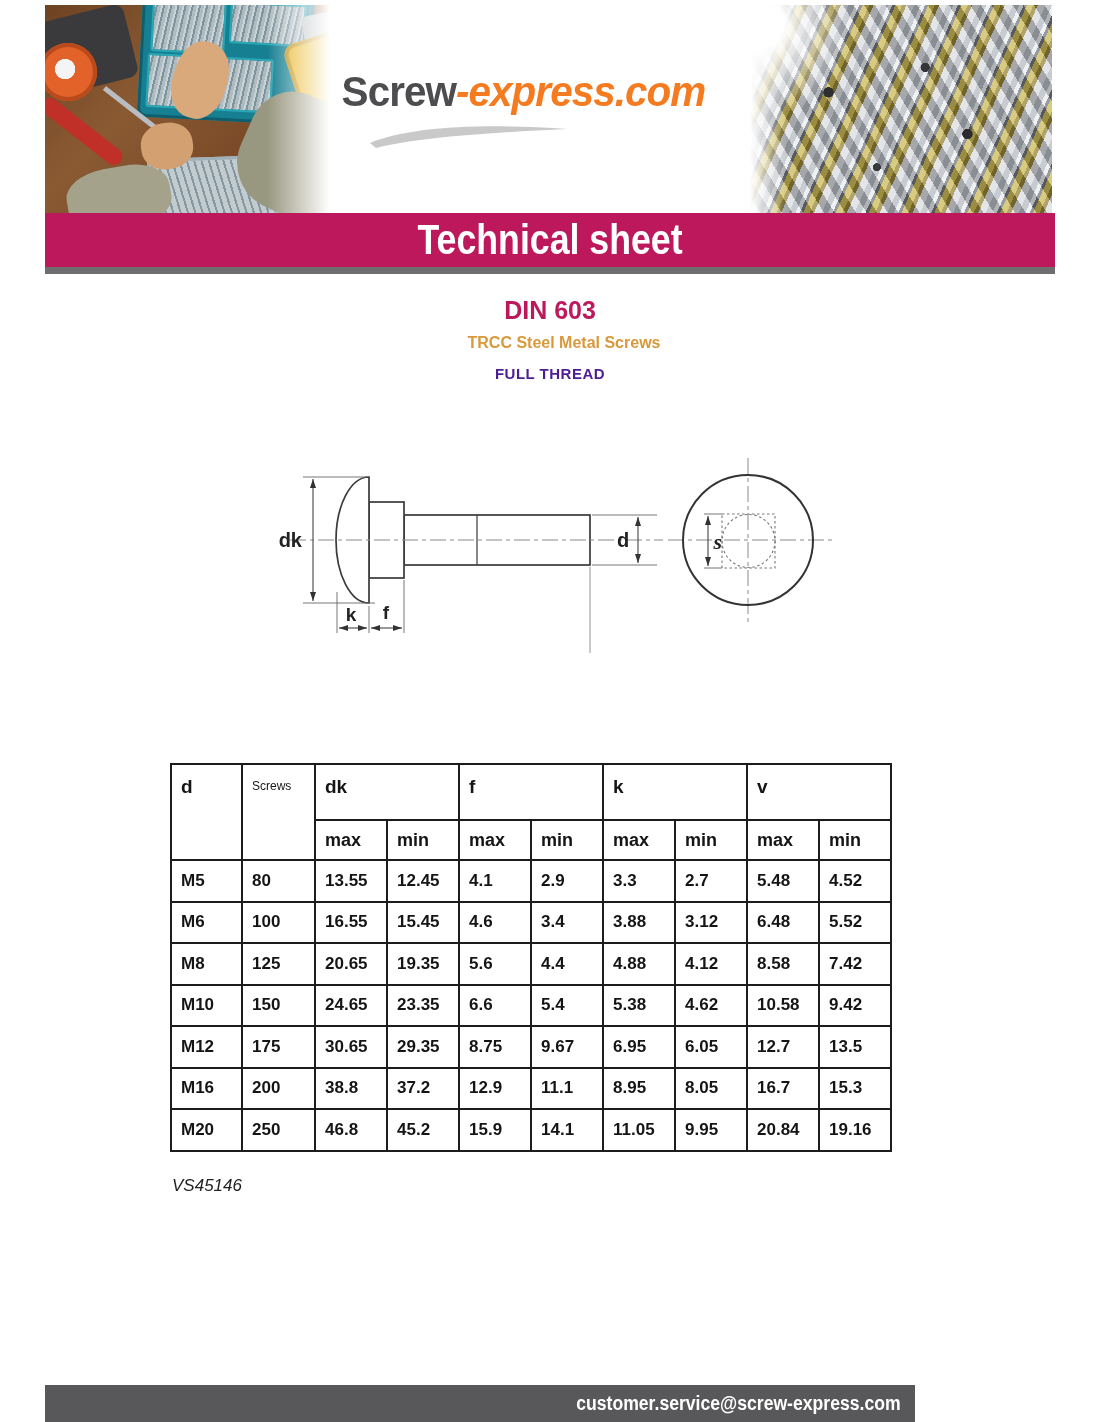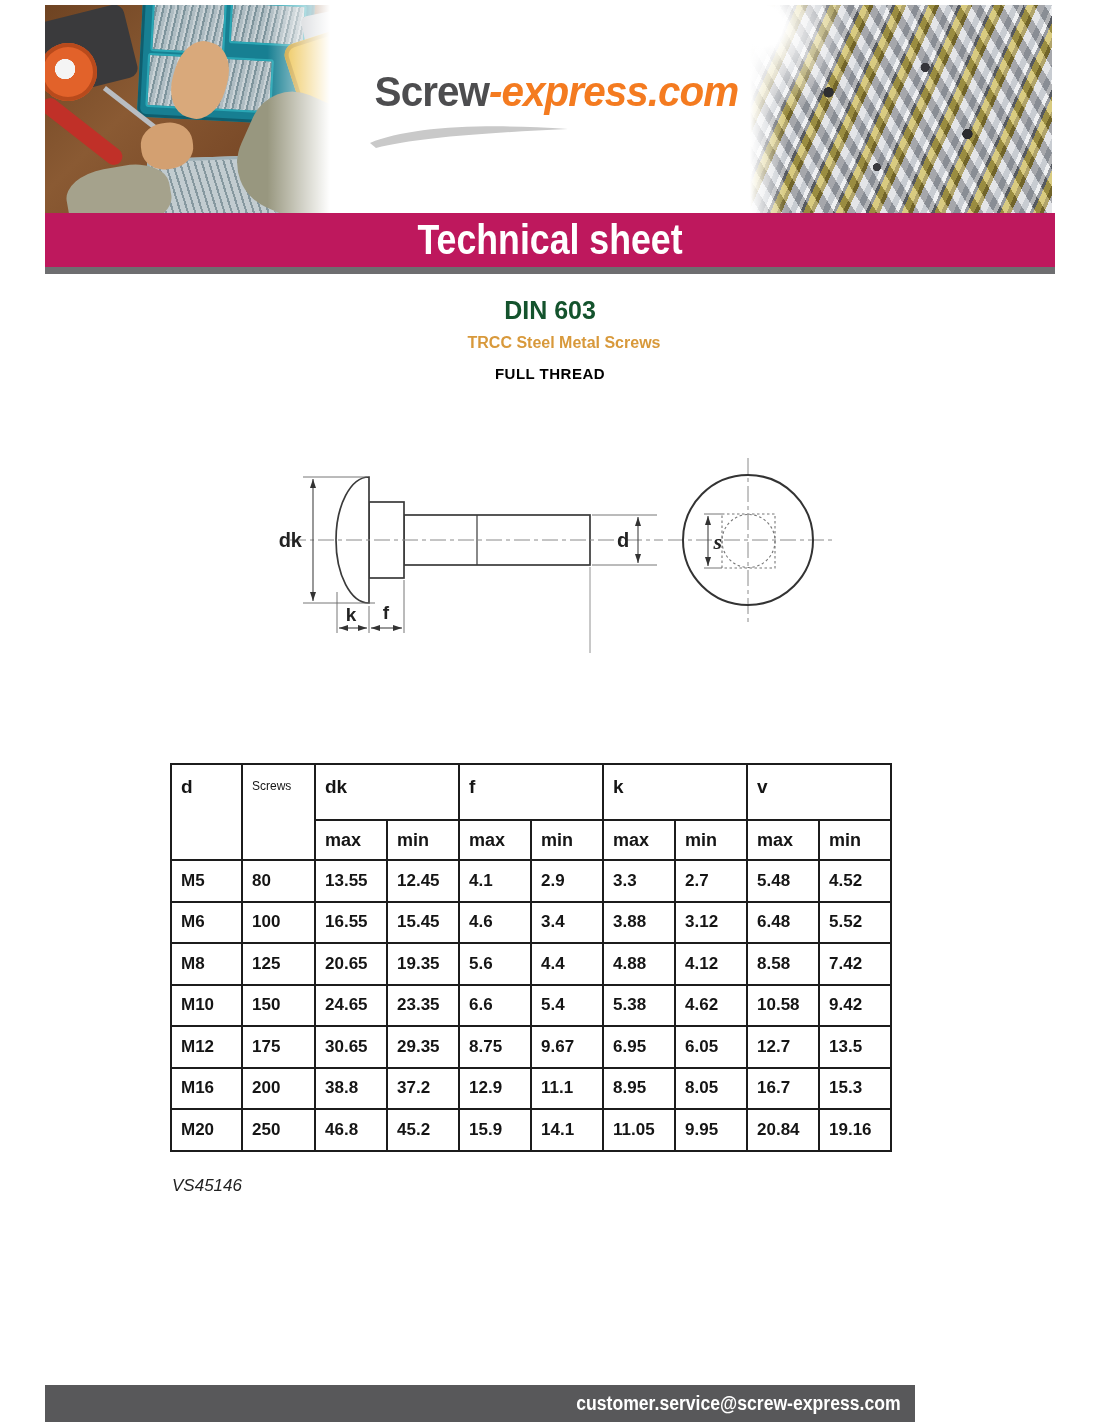--- a/index.html
+++ b/index.html
@@ -36,36 +36,36 @@
   .photo-right .dots{position:absolute;inset:0;background-image:
     radial-gradient(circle 9px at 26% 42%,#2e2e30 0 55%,transparent 60%),
     radial-gradient(circle 8px at 58% 30%,#35353a 0 55%,transparent 60%),
     radial-gradient(circle 9px at 72% 62%,#2b2b2e 0 55%,transparent 60%),
     radial-gradient(circle 7px at 42% 78%,#38383d 0 55%,transparent 60%);}
   .photo-right .fade{position:absolute;inset:0;background:
     linear-gradient(to right,#ffffff 0%,rgba(255,255,255,0) 12%),
     radial-gradient(circle at 4% 10%,#ffffff 0 6%,rgba(255,255,255,0) 26%);}
 
   
-  .logo-block{position:absolute;left:330px;top:5px;width:420px;height:208px;background:#fff;text-align:right;}
+  .logo-block{position:absolute;left:330px;top:5px;width:420px;height:208px;background:#fff;text-align:left;}
   .logo-line{margin-top:62px;font-size:43px;font-weight:bold;letter-spacing:-1px;white-space:nowrap;display:inline-block;transform:scaleX(.94);}
   .logo-primary{color:#4d4d4f;}
   .logo-secondary{color:#f47b20;font-style:italic;}
   .logo-swoosh{display:block;margin:6px auto 0 34px;}
 
   
   .banner{position:absolute;left:45px;top:213px;width:1010px;height:54px;background:#be185d;text-align:center;}
   .banner-title{display:inline-block;color:#fff;font-size:42px;font-weight:800;line-height:53px;letter-spacing:0px;transform:scaleX(.85);white-space:nowrap;}
   .banner-underline{position:absolute;left:45px;top:267px;width:1010px;height:7px;background:#6e6e70;}
 
   
   .t-center{position:absolute;left:0;width:1100px;text-align:center;}
-  .din-title{top:296px;font-size:25px;font-weight:bold;color:#14532d;}
+  .din-title{top:296px;font-size:25px;font-weight:bold;color:#be185d;}
   .sub-title{top:334px;font-size:16px;font-weight:bold;color:#d8993b;padding-left:14px;}
-  .thread-title{top:365px;font-size:15px;font-weight:bold;color:#000000;letter-spacing:.5px;}
+  .thread-title{top:365px;font-size:15px;font-weight:bold;color:#4c1d95;letter-spacing:.5px;}
 
   
   .diagram{position:absolute;left:255px;top:440px;}
 
   
   .spec-table{position:absolute;left:170px;top:763px;border-collapse:collapse;table-layout:fixed;color:#151515;}
   .spec-table, .spec-table th, .spec-table td{border:2px solid #1c1c1c;}
   .spec-table th{text-align:left;font-weight:bold;padding:0 0 0 9px;}
   .spec-table .gh{font-size:19px;height:43px;vertical-align:top;padding-top:11px;}
   .spec-table .ph{font-size:12px;font-weight:normal;vertical-align:top;padding-top:14px;}

